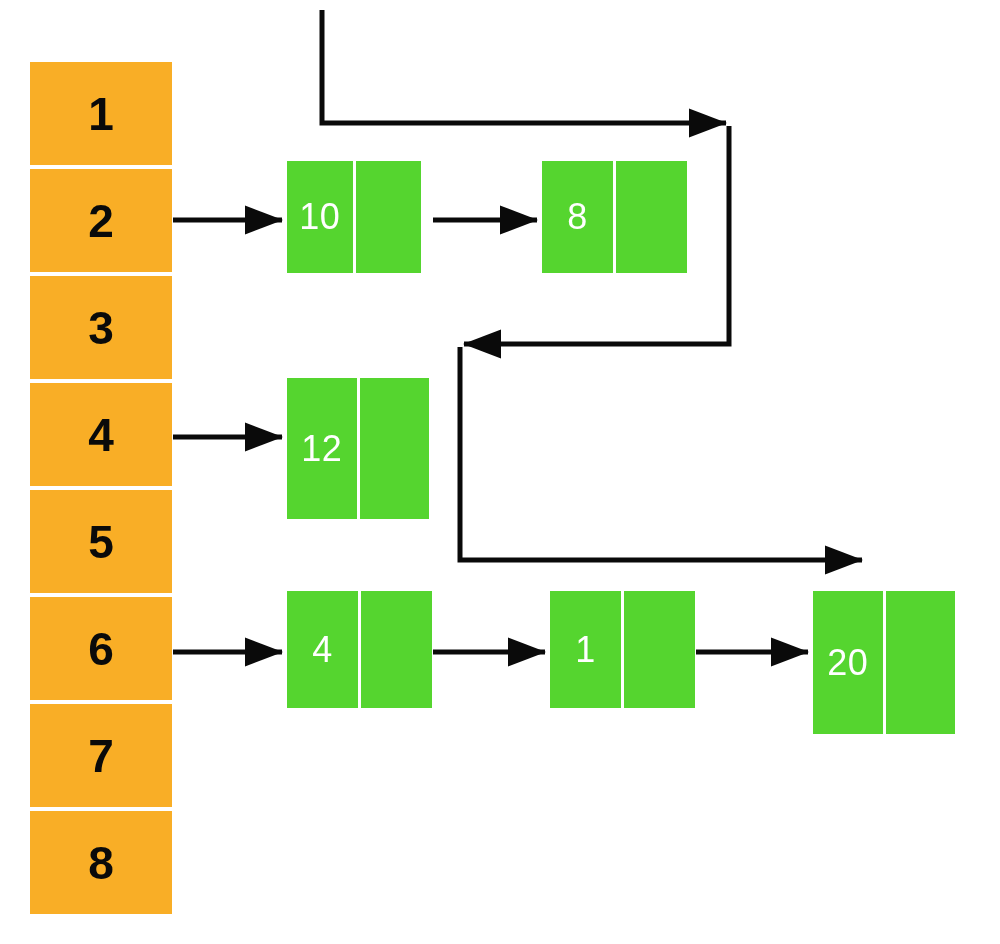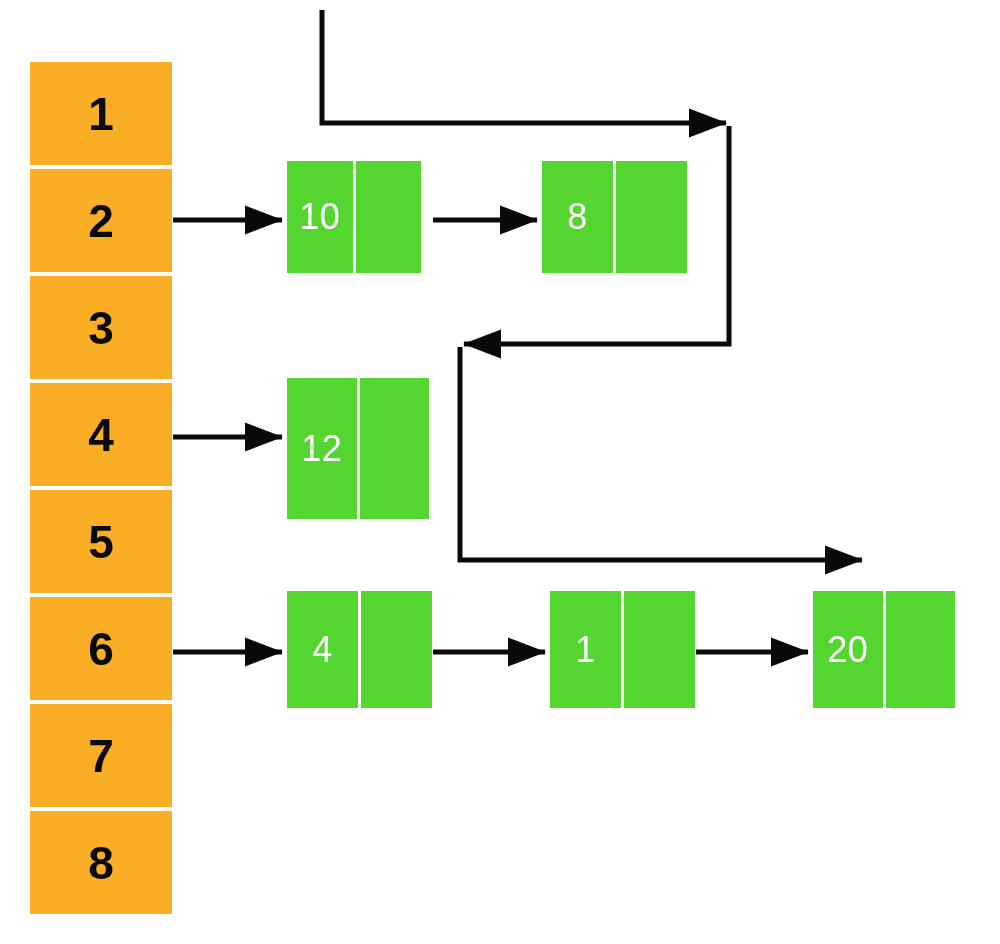--- a/index.html
+++ b/index.html
@@ -149,21 +149,21 @@
       <span class="node-divider"></span>
       <span class="node-next"></span>
     </div>
 
     <div class="node" style="left: 550px; top: 591px; width: 145px; height: 117px; background: rgb(85, 213, 47);">
       <span class="node-key" style="color: rgb(255, 255, 255);">1</span>
       <span class="node-divider"></span>
       <span class="node-next"></span>
     </div>
 
-    <div class="node" style="left: 813px; top: 591px; width: 142px; height: 117px; background: rgb(85, 213, 47);">
+    <div class="node" style="left: 813px; top: 591px; width: 142px; height: 143px; background: rgb(85, 213, 47);">
       <span class="node-key" style="color: rgb(255, 255, 255);">20</span>
       <span class="node-divider"></span>
       <span class="node-next"></span>
     </div>
 
   </div>
 
   <svg id="connectors" viewBox="0 0 1000 944">
     <defs>
       <marker id="ah-right" markerWidth="9" markerHeight="9" refX="7.4" refY="3.2" orient="auto" markerUnits="strokeWidth">

